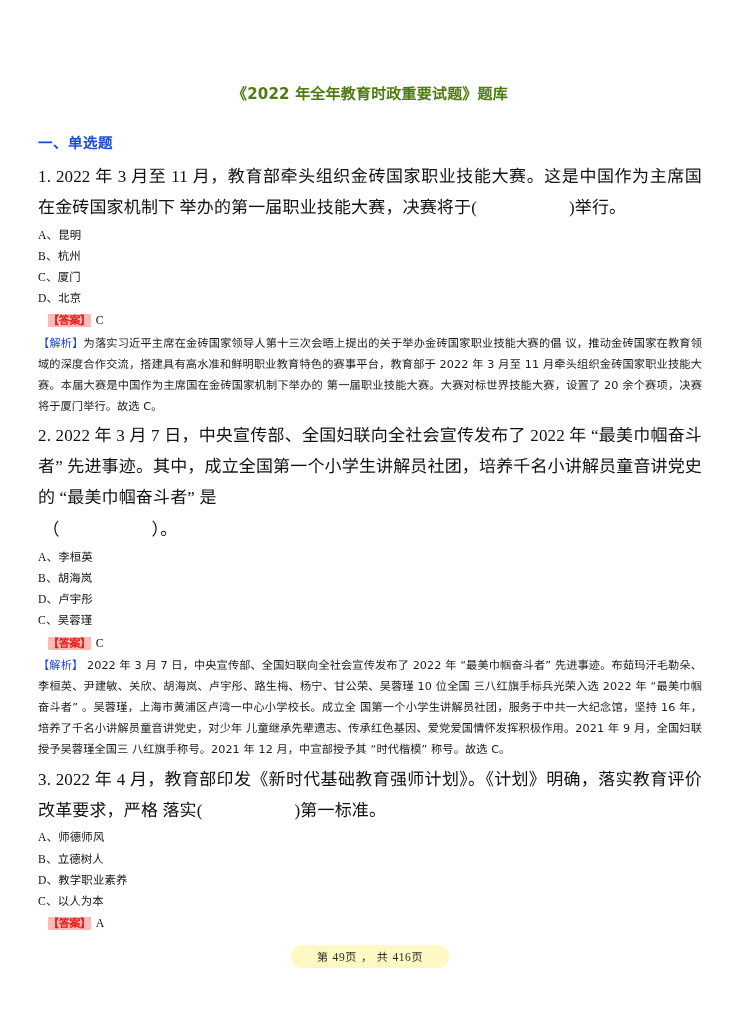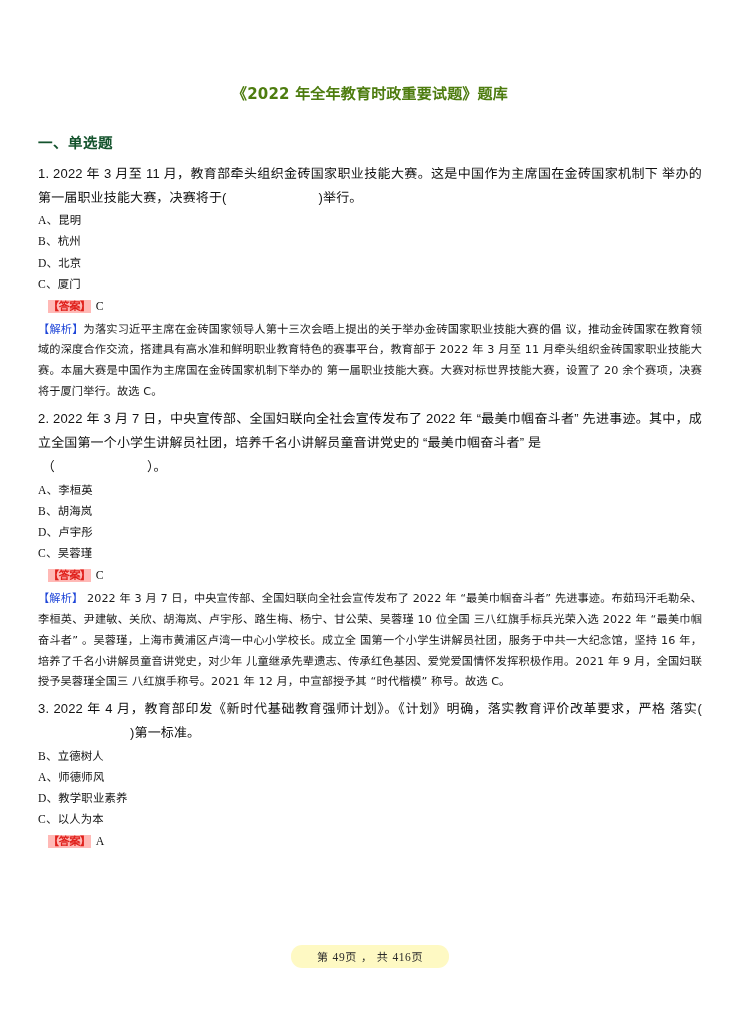--- a/index.html
+++ b/index.html
@@ -40,32 +40,32 @@
     color: #4d7c0f;
     line-height: 1.4;
   }
 
   
   .section-heading {
     margin: 26px 0 10px 0;
     font-family: "DejaVu Sans", "Liberation Sans", sans-serif;
     font-size: 14.5px;
     font-weight: bold;
-    color: #14532d;
+    color: #1d4ed8;
     letter-spacing: 0.5px;
   }
 
   
   .question-block {
     margin-bottom: 2px;
   }
 
   .q-stem {
-    font-family: Liberation Sans, sans-serif;
-    font-size: 13px;
+    font-family: Liberation Serif, serif;
+    font-size: 17px;
     line-height: 1.82;
     text-align: justify;
     text-justify: inter-ideograph;
     color: #111;
     margin: 0 0 1px 0;
     letter-spacing: 0.15px;
   }
 
   .blank-gap {
     display: inline-block;
@@ -159,22 +159,22 @@
 
   <h1 class="doc-title">《2022 年全年教育时政重要试题》题库</h1>
 
   <div class="section-heading">一、单选题</div>
 
   <div class="question-block">
     <p class="q-stem"><span>1. 2022 年 3 月至 11 月，教育部牵头组织金砖国家职业技能大赛。这是中国作为主席国在金砖国家机制下 举办的第一届职业技能大赛，决赛将于(</span><span class="blank-gap"></span><span>)举行。</span></p>
     <ul class="options">
       <li class="option-item"><span class="opt-letter">A、</span><span>昆明</span></li>
       <li class="option-item"><span class="opt-letter">B、</span><span>杭州</span></li>
+      <li class="option-item"><span class="opt-letter">C、</span><span>厦门</span></li>
       <li class="option-item"><span class="opt-letter">D、</span><span>北京</span></li>
-      <li class="option-item"><span class="opt-letter">C、</span><span>厦门</span></li>
     </ul>
     <div class="answer-row"><span class="answer-tag">【答案】</span><span class="answer-letter">C</span></div>
     <p class="analysis"><span class="analysis-tag">【解析】</span><span>为落实习近平主席在金砖国家领导人第十三次会晤上提出的关于举办金砖国家职业技能大赛的倡 议，推动金砖国家在教育领域的深度合作交流，搭建具有高水准和鲜明职业教育特色的赛事平台，教育部于 2022 年 3 月至 11 月牵头组织金砖国家职业技能大赛。本届大赛是中国作为主席国在金砖国家机制下举办的 第一届职业技能大赛。大赛对标世界技能大赛，设置了 20 余个赛项，决赛将于厦门举行。故选 C。</span></p>
   </div>
 
   <div class="question-block">
     <p class="q-stem"><span>2. 2022 年 3 月 7 日，中央宣传部、全国妇联向全社会宣传发布了 2022 年 “最美巾帼奋斗者” 先进事迹。其中，成立全国第一个小学生讲解员社团，培养千名小讲解员童音讲党史的 “最美巾帼奋斗者” 是</span></p>
     <p class="q-stem">&nbsp;<span>（</span><span class="blank-gap"></span><span>）。</span></p>
     <ul class="options">
       <li class="option-item"><span class="opt-letter">A、</span><span>李桓英</span></li>
@@ -182,22 +182,22 @@
       <li class="option-item"><span class="opt-letter">D、</span><span>卢宇彤</span></li>
       <li class="option-item"><span class="opt-letter">C、</span><span>吴蓉瑾</span></li>
     </ul>
     <div class="answer-row"><span class="answer-tag">【答案】</span><span class="answer-letter">C</span></div>
     <p class="analysis"><span class="analysis-tag">【解析】</span>&nbsp;<span>2022 年 3 月 7 日，中央宣传部、全国妇联向全社会宣传发布了 2022 年 “最美巾帼奋斗者” 先进事迹。布茹玛汗毛勒朵、李桓英、尹建敏、关欣、胡海岚、卢宇彤、路生梅、杨宁、甘公荣、吴蓉瑾 10 位全国 三八红旗手标兵光荣入选 2022 年 “最美巾帼奋斗者” 。吴蓉瑾，上海市黄浦区卢湾一中心小学校长。成立全 国第一个小学生讲解员社团，服务于中共一大纪念馆，坚持 16 年，培养了千名小讲解员童音讲党史，对少年 儿童继承先辈遗志、传承红色基因、爱党爱国情怀发挥积极作用。2021 年 9 月，全国妇联授予吴蓉瑾全国三 八红旗手称号。2021 年 12 月，中宣部授予其 “时代楷模” 称号。故选 C。</span></p>
   </div>
 
   <div class="question-block">
     <p class="q-stem"><span>3. 2022 年 4 月，教育部印发《新时代基础教育强师计划》。《计划》明确，落实教育评价改革要求，严格 落实(</span><span class="blank-gap"></span><span>)第一标准。</span></p>
     <ul class="options">
+      <li class="option-item"><span class="opt-letter">A、</span><span>师德师风</span></li>
       <li class="option-item"><span class="opt-letter">B、</span><span>立德树人</span></li>
-      <li class="option-item"><span class="opt-letter">A、</span><span>师德师风</span></li>
       <li class="option-item"><span class="opt-letter">D、</span><span>教学职业素养</span></li>
       <li class="option-item"><span class="opt-letter">C、</span><span>以人为本</span></li>
     </ul>
     <div class="answer-row"><span class="answer-tag">【答案】</span><span class="answer-letter">A</span></div>
   </div>
 
   <div class="page-footer">
     <span class="footer-band"><span>第 </span><span class="footer-num">49</span><span>页 ， 共 </span><span class="footer-num">416</span><span>页</span></span>
   </div>
 

